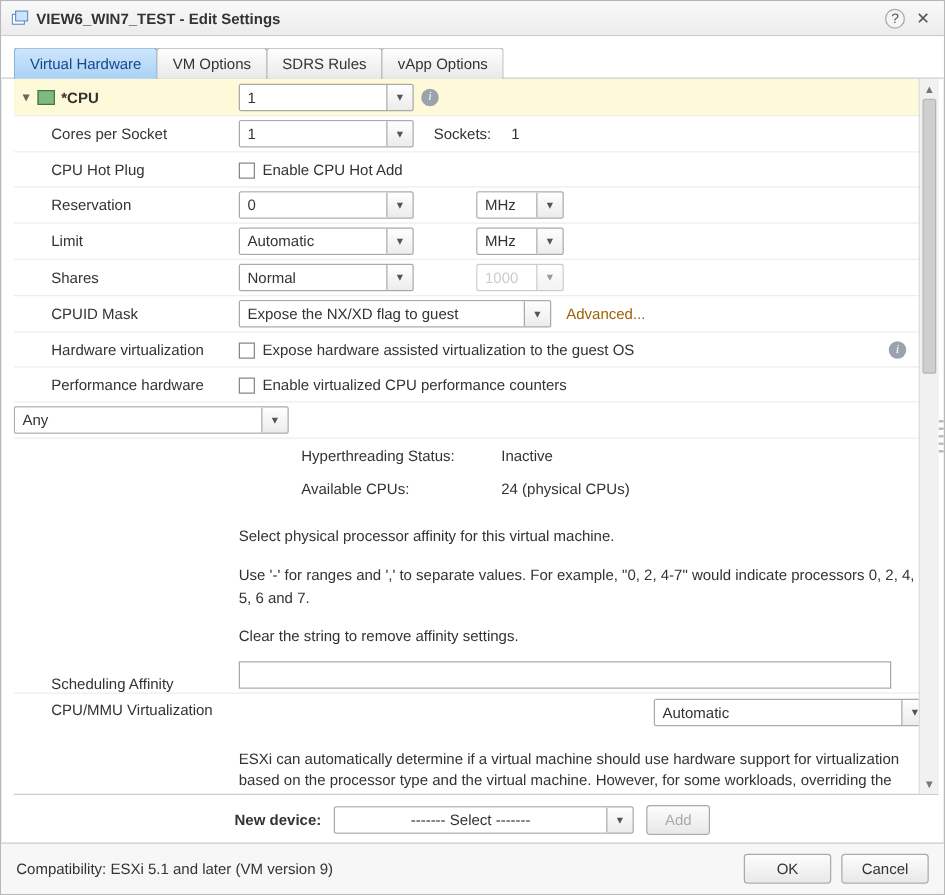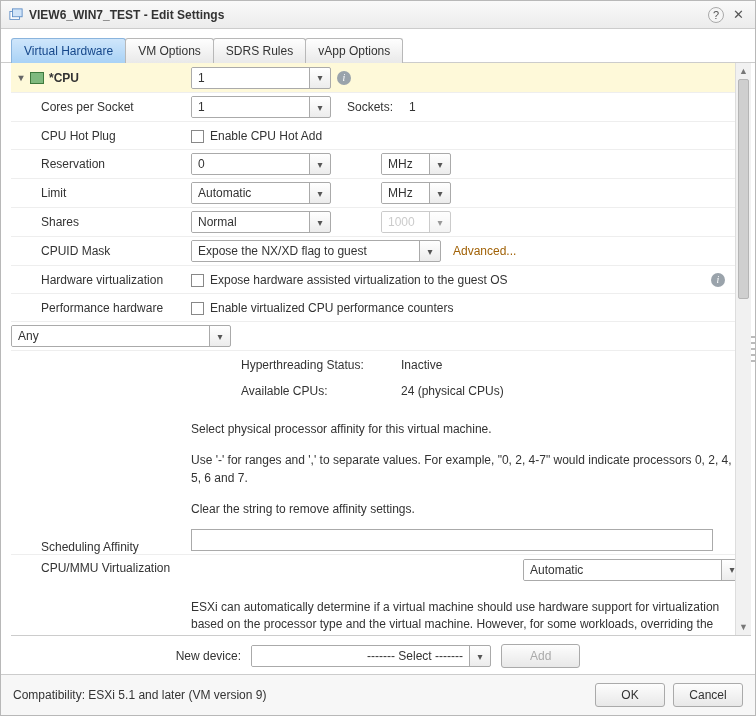--- a/index.html
+++ b/index.html
@@ -139,23 +139,23 @@
   .resizer {
     position:absolute; right:-4px; top:50%; transform:translateY(-50%);
     width:8px; height:26px; display:flex; flex-direction:column; justify-content:space-between;
   }
   .resizer i{height:2px;background:#bbb;}
 
   .newdev {
     display:flex; align-items:center; justify-content:center; gap:10px;
     padding:8px 0 6px;
   }
-  .newdev .lbl { color:#333; }
+  .newdev .lbl { color:#333;font-weight:bold; }
   .btn {
-    height:24px; padding:0 28px;
+    height:24px; padding:0 14px;
     background:linear-gradient(#fdfdfd,#e8e8e8);
     border:1px solid #aaa; border-radius:3px; color:#333;
     display:inline-flex; align-items:center; justify-content:center;
     cursor:default;
   }
   .btn.disabled { color:#aaa; }
 
   .footer {
     border-top:1px solid #ccc;
     padding:8px 12px;
@@ -357,21 +357,21 @@
       <div class="fakescroll">
         <div class="up">▲</div>
         <div class="thumb"></div>
         <div class="down">▼</div>
       </div>
     </div>
 
     <div class="newdev">
       <span class="lbl">New device:</span>
       <div class="dd" style="width:240px">
-        <div class="ddval" style="text-align:right">------- Select -------</div>
+        <div class="ddval" style="text-align:center">------- Select -------</div>
           <div class="ddbtn"></div>
       </div>
       <div class="btn disabled">Add</div>
     </div>
   </div>
 
   <div class="footer">
     <span class="compat">Compatibility: ESXi 5.1 and later (VM version 9)</span>
     <div class="btn" style="width:70px;margin-right:8px">OK</div>
     <div class="btn" style="width:70px">Cancel</div>

